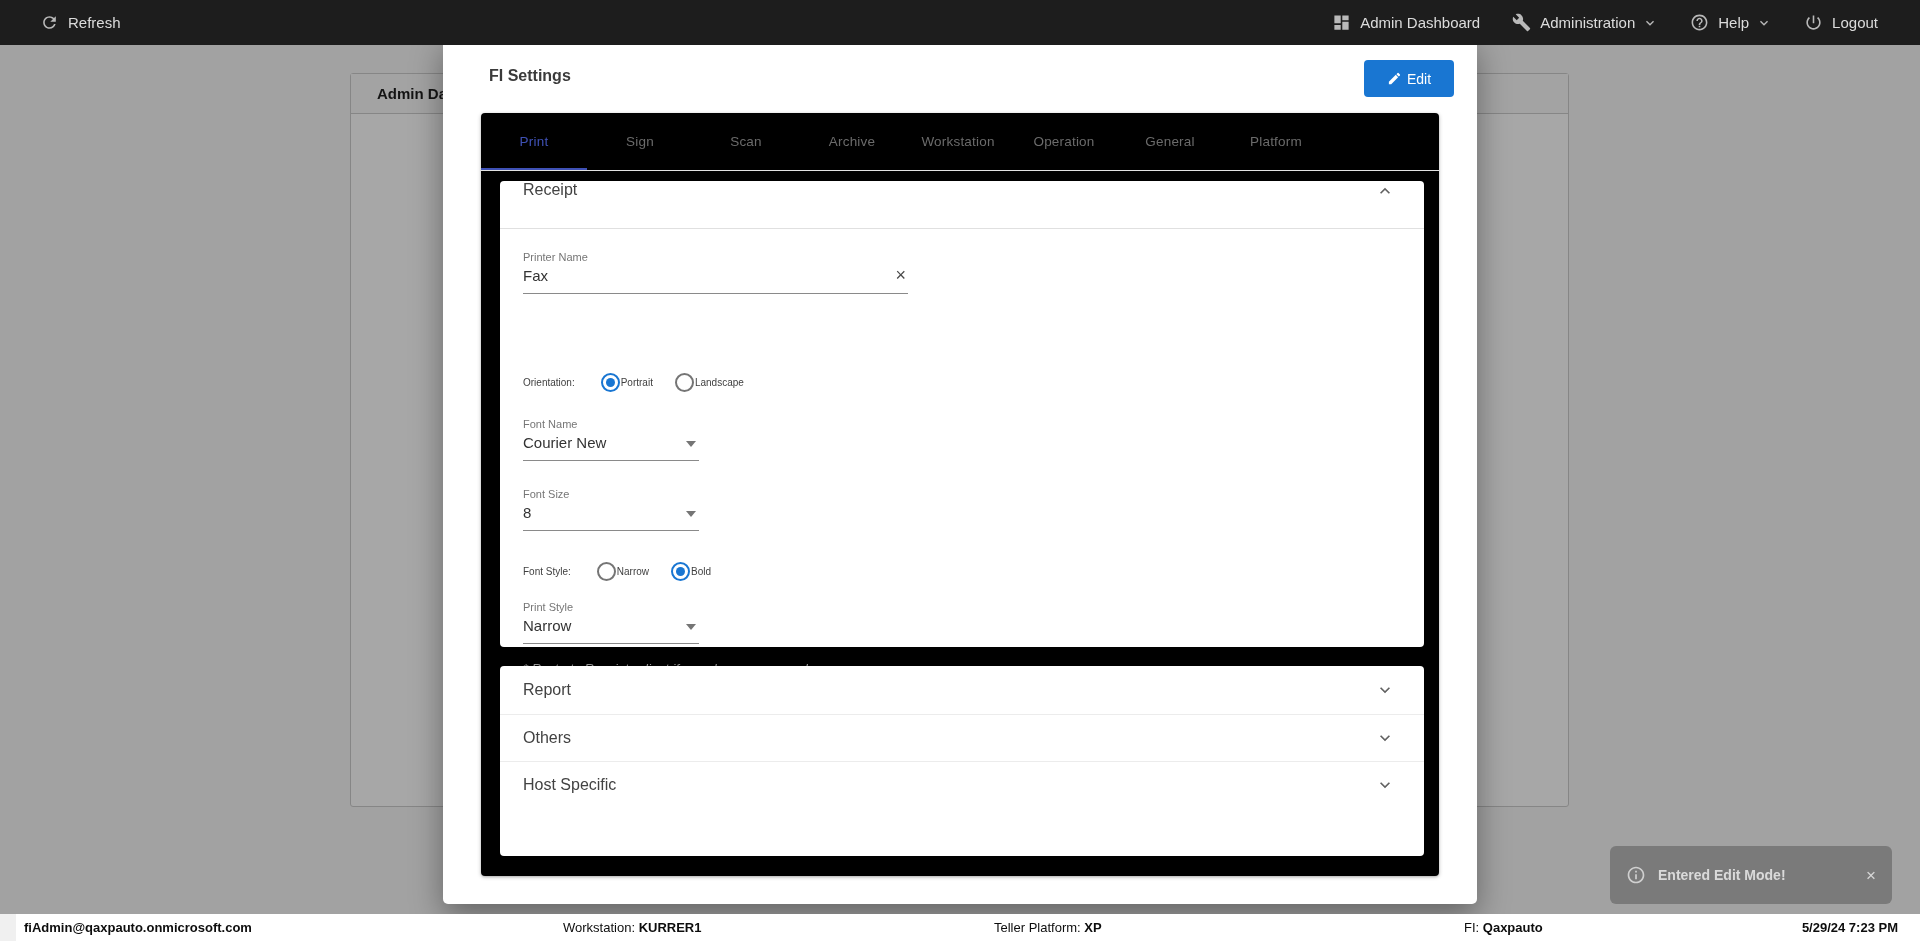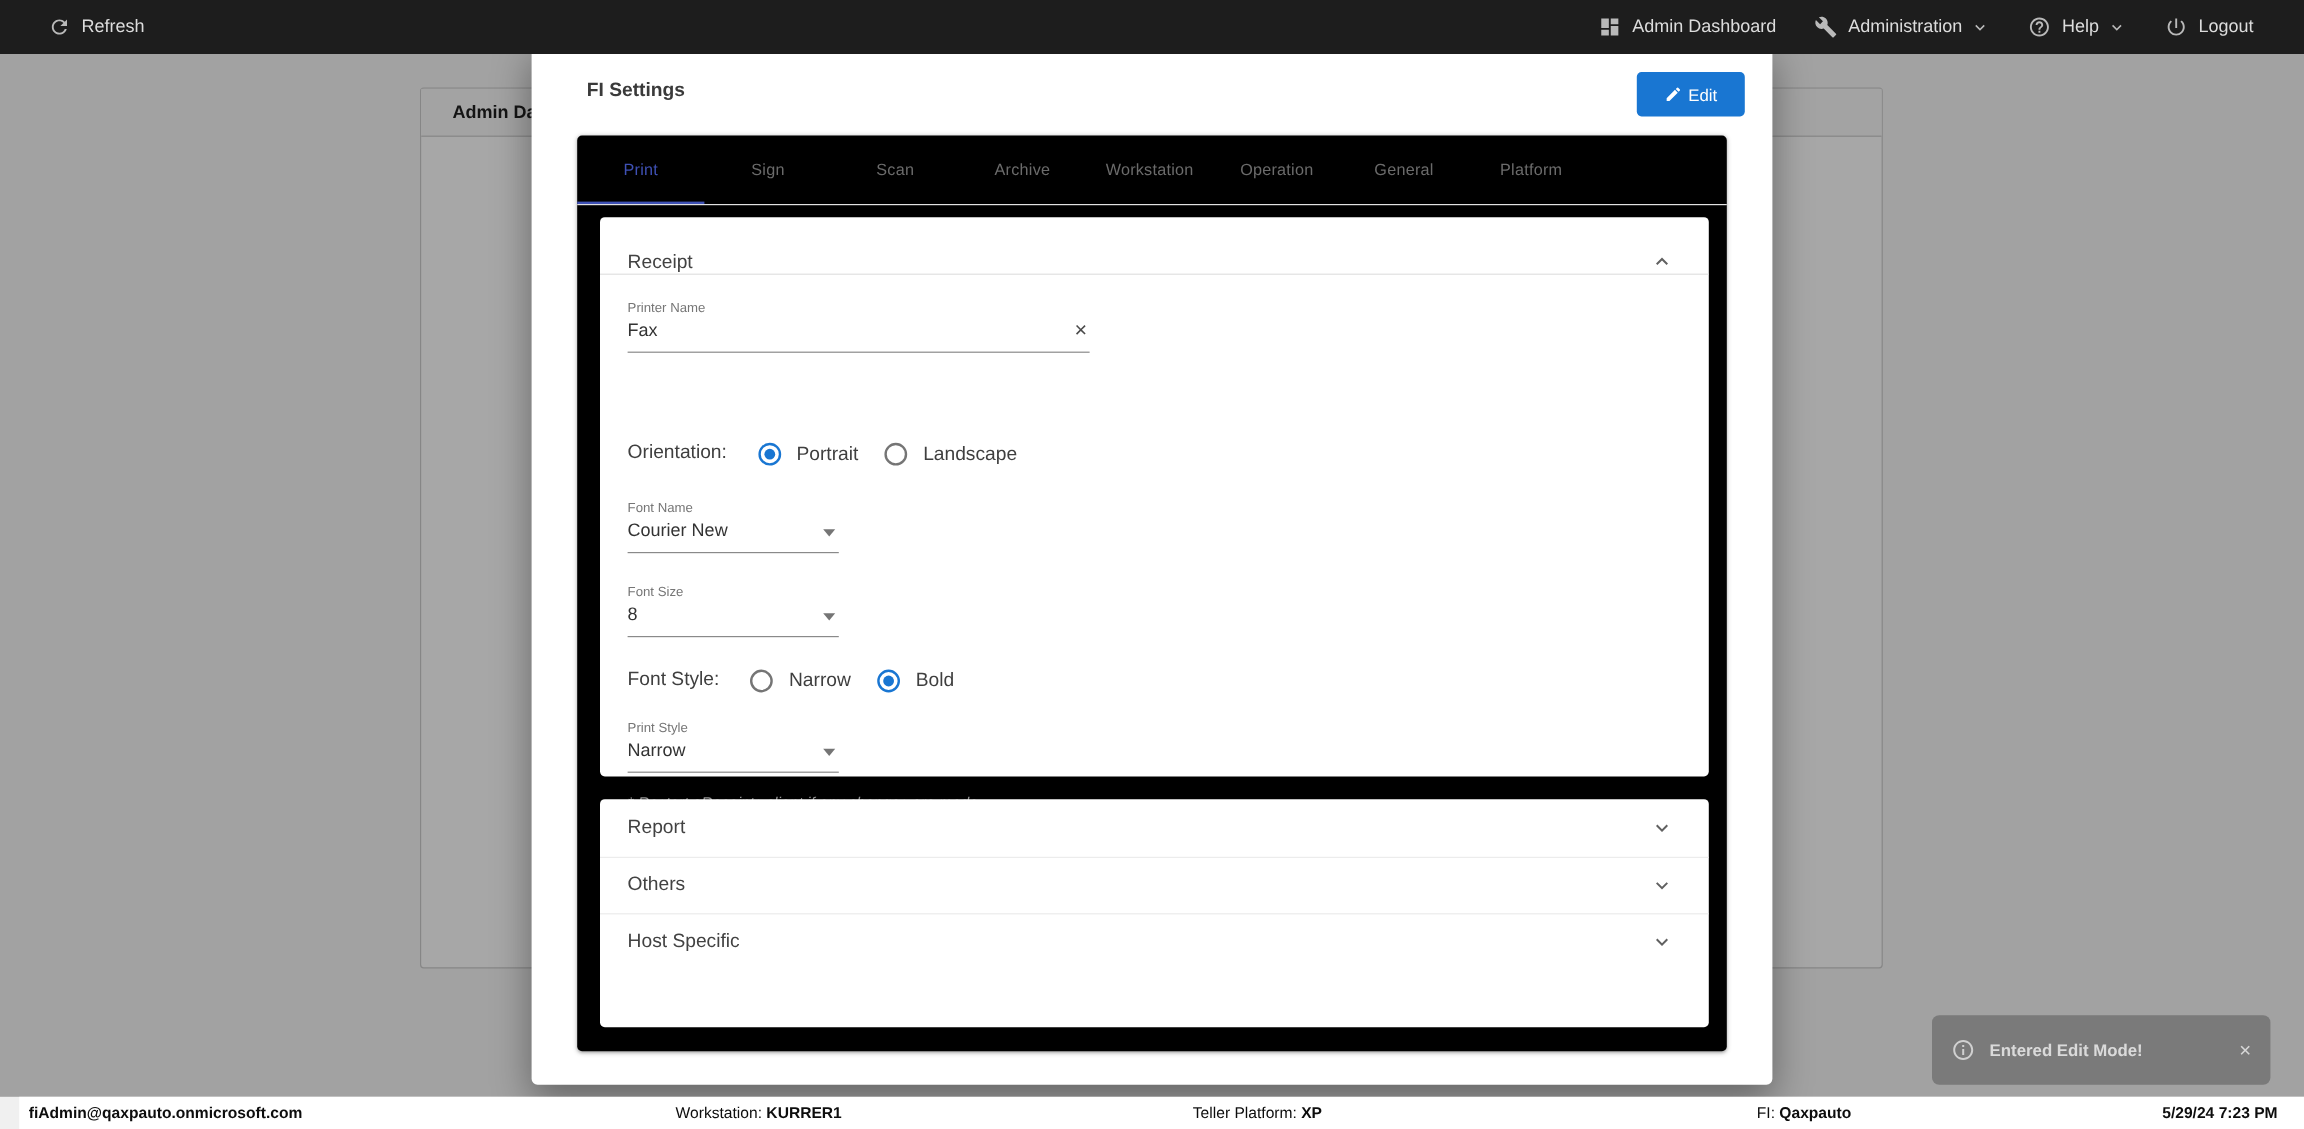--- a/index.html
+++ b/index.html
@@ -36,35 +36,35 @@
   .edit-btn svg { width:15px; height:15px; fill:#fff; }
 
   .tabs-card { position:absolute; left:38px; top:76px; width:958px; height:763px; background:#000000; border-radius:4px; box-shadow:0 1px 4px rgba(0,0,0,0.24), 0 1px 2px rgba(0,0,0,0.14); }
   .tabs-row { height:58px; border-bottom:1px solid #e2e2e2; display:flex; }
   .tab { width:106px; text-align:center; line-height:58px; font-size:13.5px; color:#6b6b6b; position:relative; cursor:pointer; letter-spacing:0.2px; }
   .tab.active { color:#3f51b5; }
   .tab.active::after { content:""; position:absolute; left:0; right:0; bottom:0; height:2px; background:#3f51b5; }
 
   
   .receipt-panel { position:absolute; left:19px; top:68px; width:924px; height:466px; background:#fff; border-radius:4px; box-shadow:0 1px 4px rgba(0,0,0,0.22), 0 1px 2px rgba(0,0,0,0.12); }
-  .panel-header { height:48px; display:flex; align-items:flex-end; padding:0 29px 0 23px; font-size:16px; color:#424242; border-bottom:1px solid #e0e0e0; cursor:pointer; }
+  .panel-header { height:48px; display:flex; align-items:flex-start; padding:0 29px 0 23px; font-size:16px; color:#424242; border-bottom:1px solid #e0e0e0; cursor:pointer; }
   .panel-header svg { width:20px; height:20px; fill:#616161; margin-left:auto; }
   .panel-header svg.up { transform:rotate(180deg); }
 
   .receipt-body { position:relative; height:417px; }
   .field { position:absolute; left:23px; }
   .field .f-label { font-size:11px; color:#767676; }
   .f-value { margin-top:4px; font-size:15px; color:#333; padding-bottom:9px; border-bottom:1px solid #8a8a8a; position:relative; }
   .field-printer { top:22px; width:385px; }
   .clear-x { position:absolute; right:2px; top:-1px; font-size:18px; color:#4a4a4a; cursor:pointer; line-height:1; }
   .caret { position:absolute; right:3px; top:7px; width:0; height:0; border-left:5px solid transparent; border-right:5px solid transparent; border-top:6px solid #757575; }
 
-  .radio-row { position:absolute; left:23px; height:26px; display:flex; align-items:flex-start; font-size:16px; color:#3f3f3f; }
+  .radio-row { position:absolute; left:23px; height:26px; display:flex; align-items:center; font-size:10px; color:#3f3f3f; }
   .radio-row .row-label { margin-right:26px; }
-  .radio-opt { display:flex; align-items:center; gap:13px; margin-right:22px; cursor:pointer; }
+  .radio-opt { display:flex; align-items:center; gap:1px; margin-right:22px; cursor:pointer; }
   .radio { width:19px; height:19px; border-radius:50%; border:2px solid #757575; background:#fff; position:relative; flex:0 0 auto; }
   .radio.selected { border-color:#1976d2; }
   .radio.selected::after { content:""; position:absolute; inset:3px; background:#1976d2; border-radius:50%; }
 
   .row-orientation { top:140px; }
   .field-fontname { top:189px; width:176px; }
   .field-fontsize { top:259px; width:176px; }
   .row-fontstyle { top:329px; }
   .field-printstyle { top:372px; width:176px; }
   .receipt-note { position:absolute; left:23px; top:432px; font-size:13px; font-style:italic; color:#9b9b9b; }

